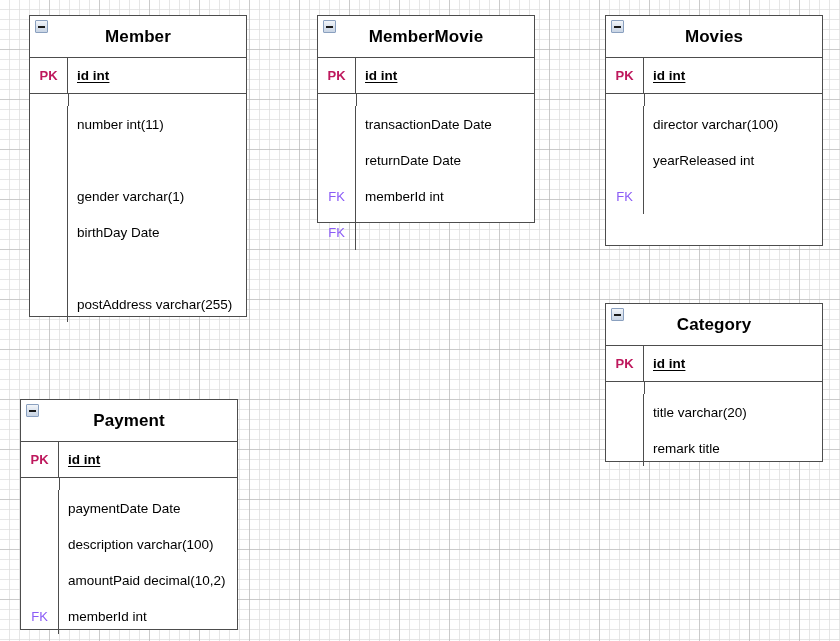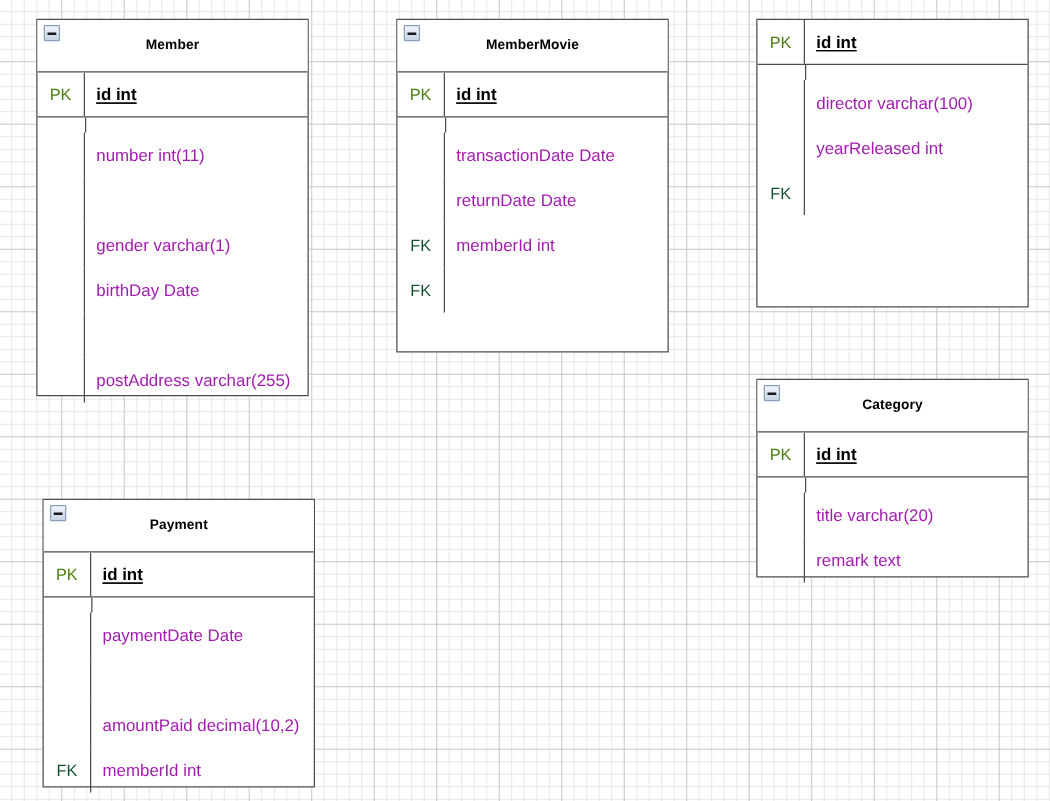--- a/index.html
+++ b/index.html
@@ -46,21 +46,21 @@
     position: relative;
     height: 42px;
     border-bottom: 1.6px solid #4d4d4d;
     box-sizing: border-box;
     display: flex;
     align-items: center;
     justify-content: center;
     background: #ffffff;
   }
   .entity-title .title-text {
-    font-size: 11px;
+    font-size: 17px;
     font-weight: bold;
     color: #000000;
     letter-spacing: 0.1px;
     text-align: center;
     padding: 0 24px;
     line-height: 1;
   }
 
   .collapse-icon {
     position: absolute;
@@ -100,37 +100,37 @@
 
   .cell-key {
     flex: 0 0 auto;
     box-sizing: border-box;
     border-right: 1.4px solid #4d4d4d;
     height: 100%;
     display: flex;
     align-items: center;
     justify-content: center;
     font-size: 13px;
-    font-weight: normal;
-    color: #4d7c0f;
+    font-weight: bold;
+    color: #be185d;
   }
   .row.field-row .cell-key {
     font-weight: normal;
     font-size: 13px;
-    color: #14532d;
+    color: #8b5cf6;
   }
   .cell-name {
     flex: 1 1 auto;
     box-sizing: border-box;
     height: 100%;
     display: flex;
     align-items: center;
     padding-left: 9px;
     font-size: 13.5px;
-    color: #a21caf;
+    color: #000000;
   }
   .row.pk-row .cell-name {
     font-weight: bold;
     color: #000000;
     text-decoration: underline;
     text-underline-offset: 2px;
   }
   .row.pk-row .cell-name .pk-label {
     text-decoration: underline;
     text-underline-offset: 2px;
@@ -178,21 +178,21 @@
         <div class="cell-name">birthDay Date</div>
       </div>
       <div class="row field-row">
         <div class="cell-key" style="flex-basis: 38px;"></div>
       </div>
       <div class="row field-row">
         <div class="cell-key" style="flex-basis: 38px;"></div>
         <div class="cell-name">postAddress varchar(255)</div>
       </div>
     </div>
-    <div class="entity" style="left: 317px; top: 15px; width: 218px; height: 267px;">
+    <div class="entity" style="left: 317px; top: 15px; width: 218px; height: 208px;">
       <div class="entity-title">
         <span class="collapse-icon">
           <span class="bar"></span>
         </span>
         <span class="title-text">MemberMovie</span>
       </div>
       <div class="row pk-row">
         <div class="cell-key" style="width: 38px; flex-basis: 38px;">PK</div>
         <div class="cell-name">
           <span class="pk-label">id int</span>
@@ -212,20 +212,26 @@
       </div>
       <div class="row field-row">
         <div class="cell-key" style="flex-basis: 38px;">FK</div>
         <div class="cell-name">memberId int</div>
       </div>
       <div class="row field-row">
         <div class="cell-key" style="flex-basis: 38px;">FK</div>
       </div>
     </div>
     <div class="entity" style="left: 605px; top: 15px; width: 218px; height: 231px;">
+      <div class="entity-title">
+        <span class="collapse-icon">
+          <span class="bar"></span>
+        </span>
+        <span class="title-text">Movies</span>
+      </div>
       <div class="row pk-row">
         <div class="cell-key" style="width: 38px; flex-basis: 38px;">PK</div>
         <div class="cell-name">
           <span class="pk-label">id int</span>
         </div>
       </div>
       <div class="body-pad" style="display: flex;">
         <div style="flex: 0 0 38px; border-right: 1.4px solid rgb(77, 77, 77);"></div>
         <div style="flex: 1 1 auto;"></div>
       </div>
@@ -257,24 +263,24 @@
       <div class="body-pad" style="display: flex;">
         <div style="flex: 0 0 38px; border-right: 1.4px solid rgb(77, 77, 77);"></div>
         <div style="flex: 1 1 auto;"></div>
       </div>
       <div class="row field-row">
         <div class="cell-key" style="flex-basis: 38px;"></div>
         <div class="cell-name">title varchar(20)</div>
       </div>
       <div class="row field-row">
         <div class="cell-key" style="flex-basis: 38px;"></div>
-        <div class="cell-name">remark text</div>
-      </div>
-    </div>
-    <div class="entity" style="left: 34px; top: 399px; width: 218px; height: 231px;">
+        <div class="cell-name">remark title</div>
+      </div>
+    </div>
+    <div class="entity" style="left: 20px; top: 399px; width: 218px; height: 231px;">
       <div class="entity-title">
         <span class="collapse-icon">
           <span class="bar"></span>
         </span>
         <span class="title-text">Payment</span>
       </div>
       <div class="row pk-row">
         <div class="cell-key" style="width: 38px; flex-basis: 38px;">PK</div>
         <div class="cell-name">
           <span class="pk-label">id int</span>
@@ -283,20 +289,21 @@
       <div class="body-pad" style="display: flex;">
         <div style="flex: 0 0 38px; border-right: 1.4px solid rgb(77, 77, 77);"></div>
         <div style="flex: 1 1 auto;"></div>
       </div>
       <div class="row field-row">
         <div class="cell-key" style="flex-basis: 38px;"></div>
         <div class="cell-name">paymentDate Date</div>
       </div>
       <div class="row field-row">
         <div class="cell-key" style="flex-basis: 38px;"></div>
+        <div class="cell-name">description varchar(100)</div>
       </div>
       <div class="row field-row">
         <div class="cell-key" style="flex-basis: 38px;"></div>
         <div class="cell-name">amountPaid decimal(10,2)</div>
       </div>
       <div class="row field-row">
         <div class="cell-key" style="flex-basis: 38px;">FK</div>
         <div class="cell-name">memberId int</div>
       </div>
     </div>

